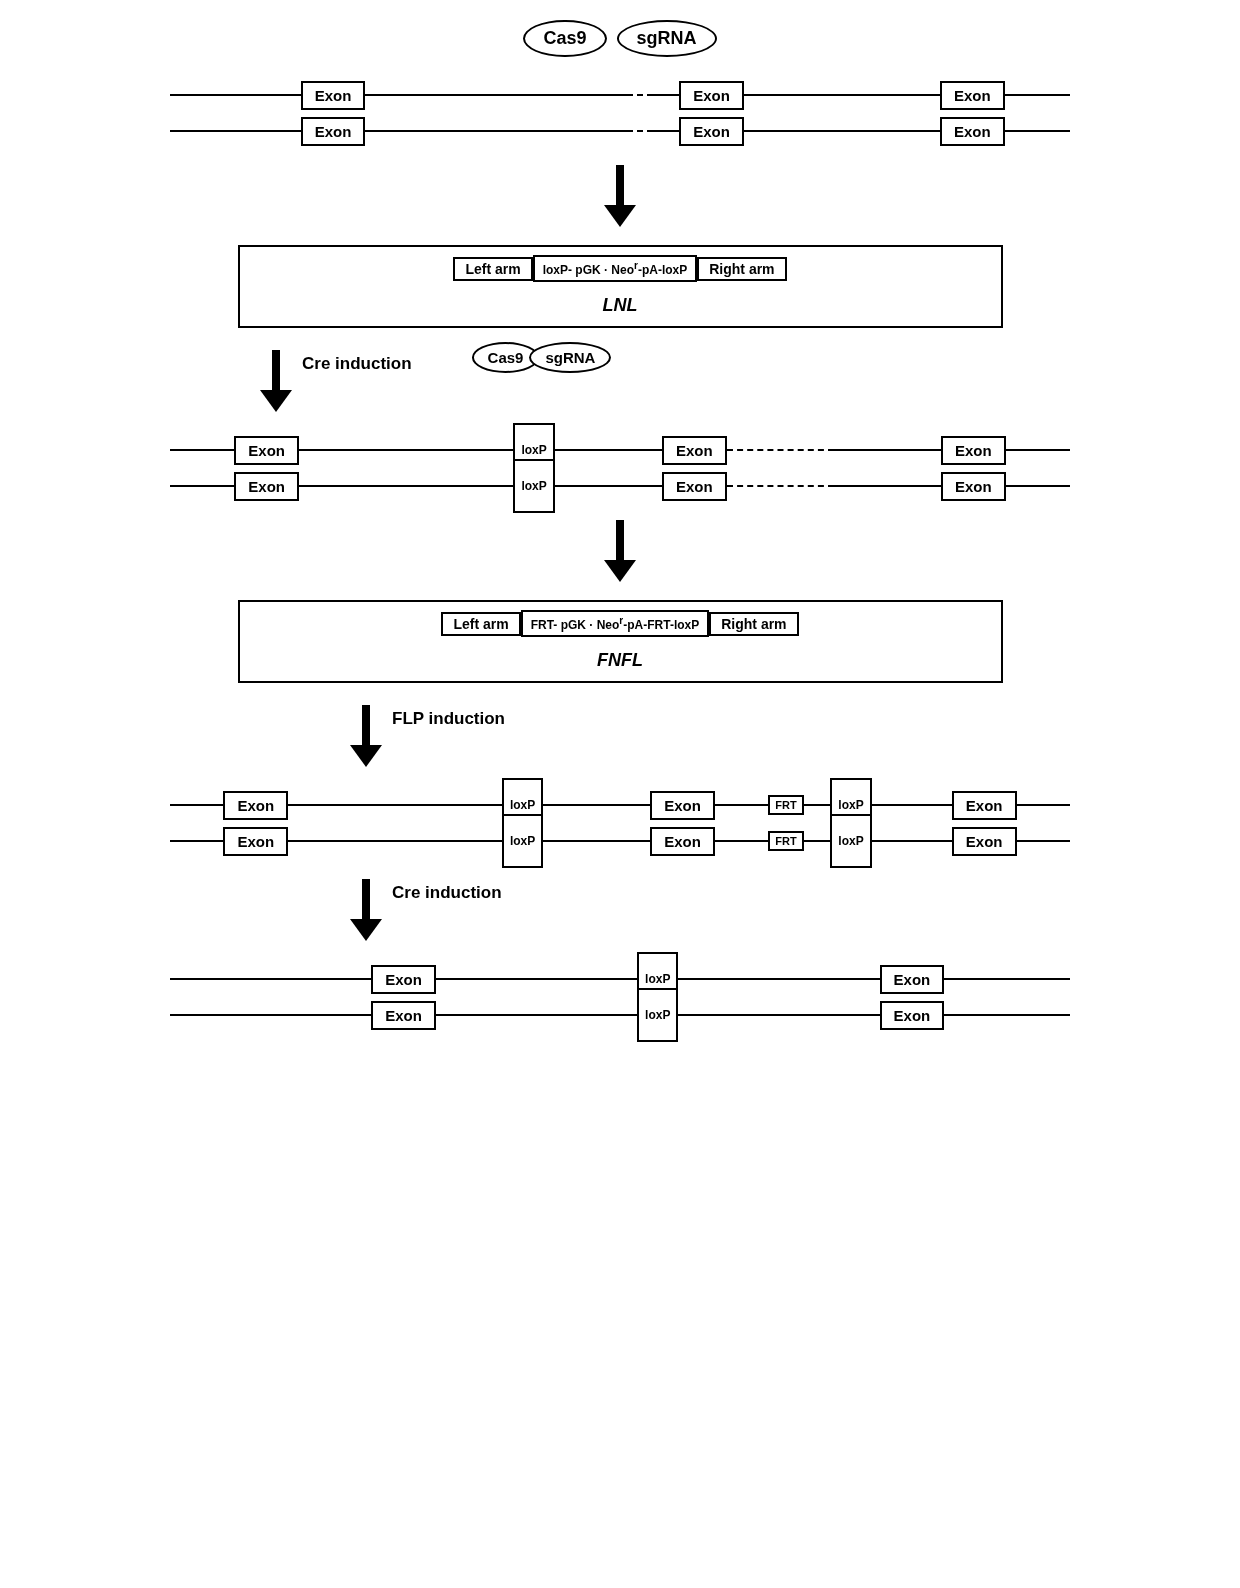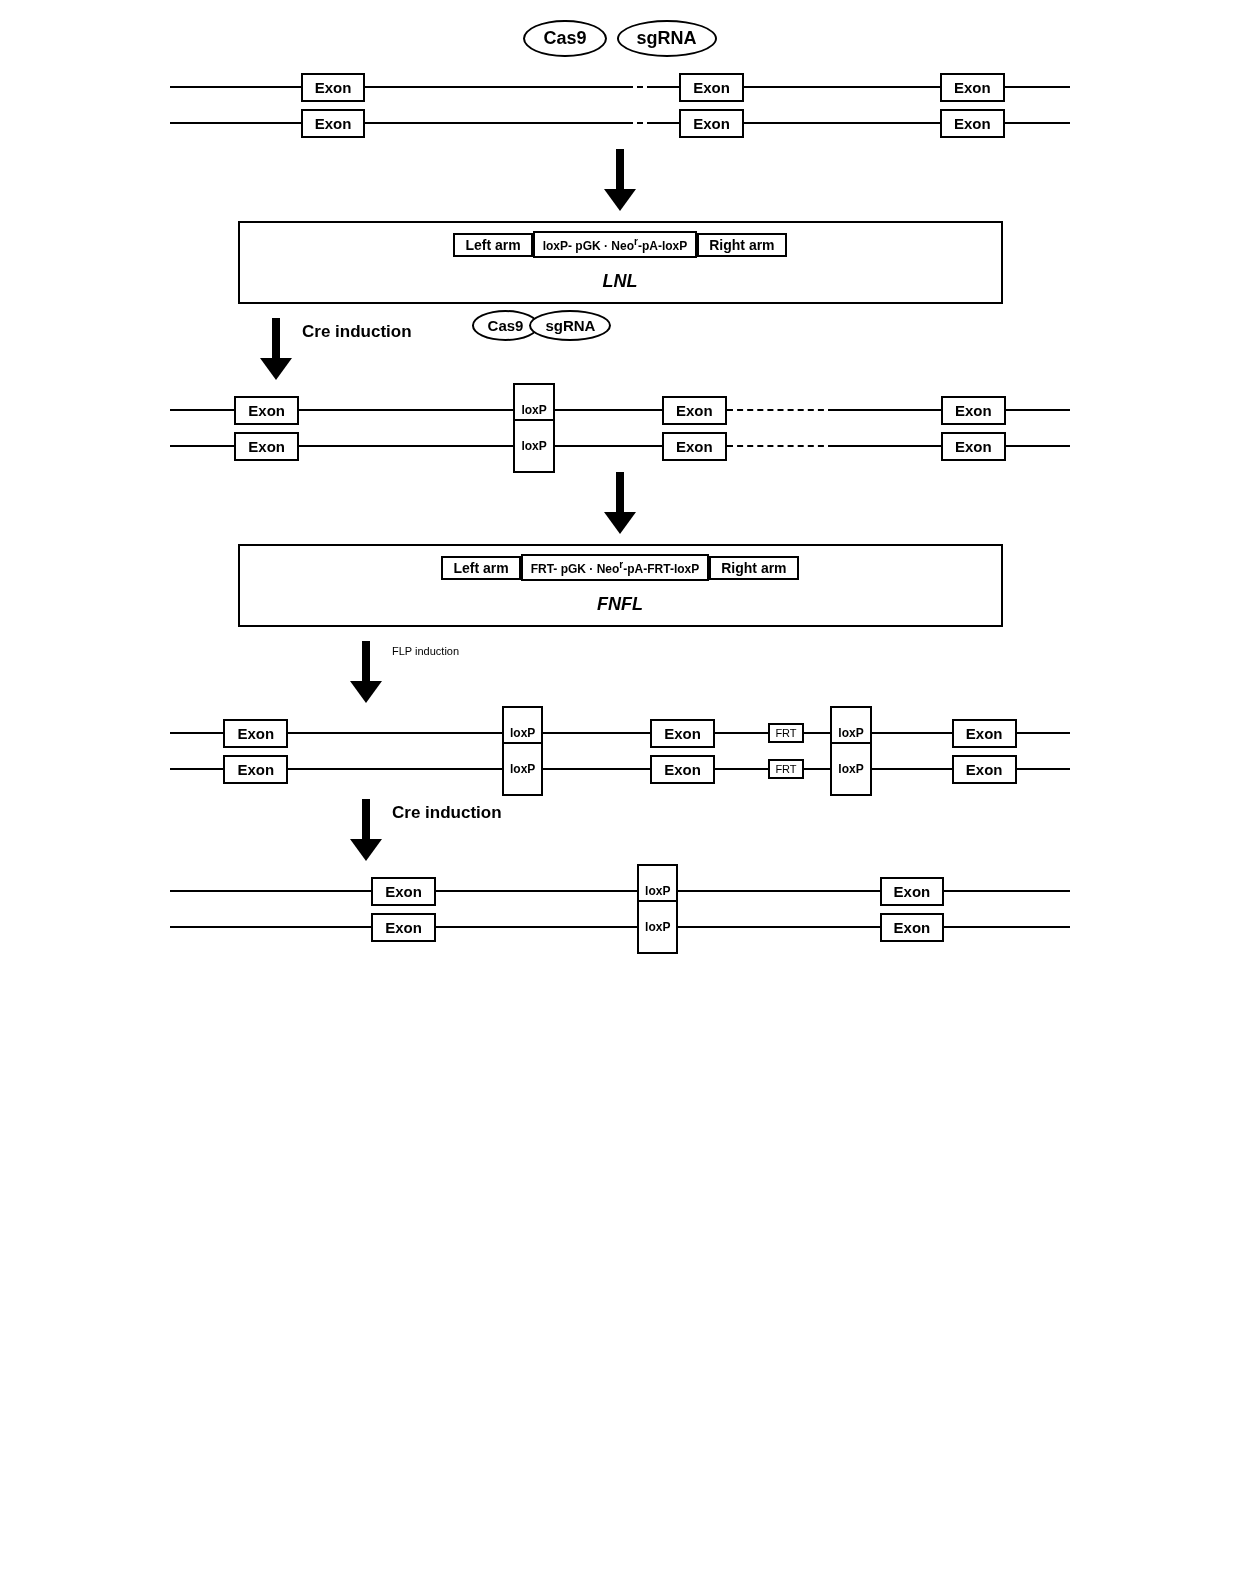--- a/index.html
+++ b/index.html
@@ -11,21 +11,21 @@
       display: flex;
       justify-content: center;
       align-items: flex-start;
     }
     .diagram {
       width: 900px;
       margin: 20px auto;
       display: flex;
       flex-direction: column;
       align-items: center;
-      gap: 0;
+      gap: 8px;
     }
 
     
     .ovals-row {
       display: flex;
       gap: 10px;
       margin-bottom: 10px;
     }
     .oval {
       border: 2.5px solid #000;
@@ -71,21 +71,21 @@
       padding: 18px 6px;
       font-size: 12px;
       font-weight: bold;
       white-space: nowrap;
     }
     .frt-box {
       border: 2px solid #000;
       background: #fff;
       padding: 2px 5px;
       font-size: 11px;
-      font-weight: normal;
+      font-weight: bold;
       white-space: nowrap;
     }
 
     
     .big-arrow {
       display: flex;
       flex-direction: column;
       align-items: center;
       margin: 6px 0;
     }
@@ -242,21 +242,21 @@
       <div class="arm-box">Right arm</div>
     </div>
     <div class="construct-label">FNFL</div>
   </div>
 
   <div style="display:flex; align-items:flex-start; margin:10px 0; width:60%; justify-content:flex-start;">
     <div style="display:flex;flex-direction:column;align-items:center;">
       <div class="arrow-shaft"></div>
       <div class="arrow-head"></div>
     </div>
-    <div style="font-size:11px;font-weight:normal;margin-left:10px;margin-top:4px;">FLP induction</div>
+    <div style="font-size:17px;font-weight:bold;margin-left:10px;margin-top:4px;">FLP induction</div>
   </div>
 
   <div class="gene-track">
     <div class="gene-line">
       <div class="line-segment" style="flex:0.2"></div>
       <div class="exon-box">Exon</div>
       <div class="line-segment" style="flex:0.8"></div>
       <div class="loxp-box">loxP</div>
       <div class="line-segment" style="flex:0.4"></div>
       <div class="exon-box">Exon</div>

